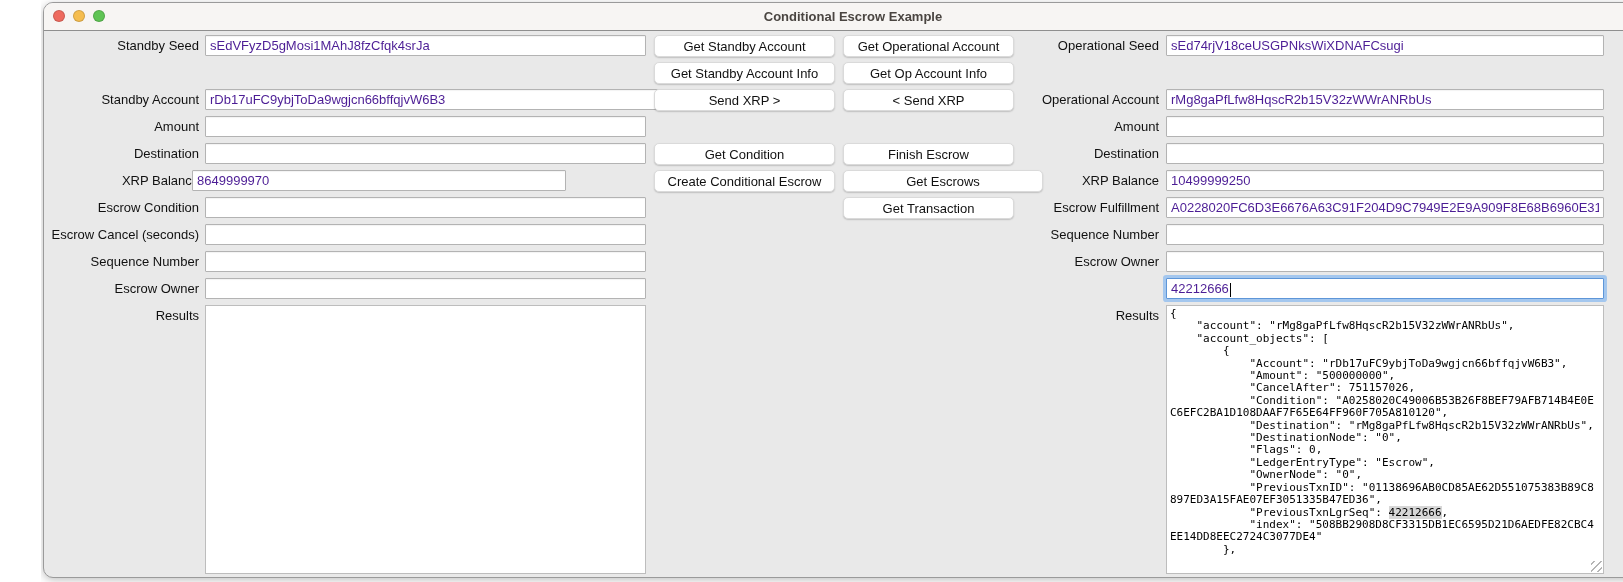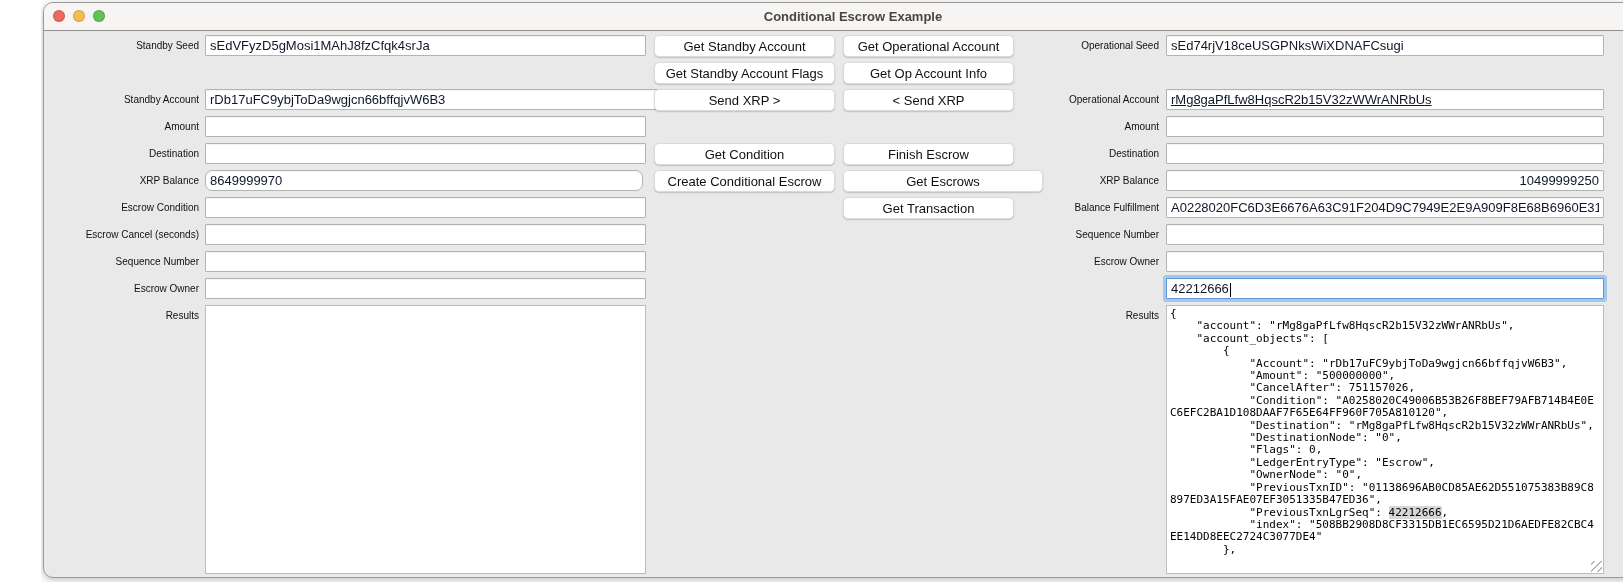--- a/index.html
+++ b/index.html
@@ -5,23 +5,23 @@
   html,body{margin:0;padding:0;background:#ffffff;font-family:"Liberation Sans",sans-serif;}
   .stage{position:relative;width:1623px;height:582px;background:#fff;overflow:hidden;margin-left:41px;}
   .window{position:absolute;left:2px;top:2px;width:1618px;height:574px;background:#e9e9e9;
           border:1px solid #9a9a9a;border-radius:10px;box-shadow:0 2px 8px rgba(0,0,0,.25);overflow:hidden;}
   .titlebar{position:absolute;left:0;top:0;right:0;height:27px;background:#f7f5f3;
             border-bottom:1px solid #8f8f8f;display:flex;align-items:center;justify-content:center;}
   .title{font-size:13px;font-weight:bold;color:#4a4541;}
   .lights{position:absolute;left:9px;top:7px;display:flex;gap:8px;}
   .light{width:12px;height:12px;border-radius:50%;border:1px solid rgba(0,0,0,.15);box-sizing:border-box;}
   .content{position:absolute;left:0;top:28px;right:0;bottom:0;}
-  .lbl{position:absolute;height:21px;line-height:21px;font-size:10px;color:#111;text-align:right;white-space:nowrap;}
+  .lbl{position:absolute;height:21px;line-height:21px;font-size:13px;color:#111;text-align:right;white-space:nowrap;}
   .tf{position:absolute;height:21px;box-sizing:border-box;background:#fff;border:1px solid #b3b3b3;
-      border-radius:1px;font-family:"Liberation Sans",sans-serif;font-size:13px;color:#0f172a;padding:0 4px;
+      border-radius:1px;font-family:"Liberation Sans",sans-serif;font-size:13px;color:#4c1d95;padding:0 4px;
       box-shadow:inset 0 1px 1px rgba(0,0,0,.05);overflow:hidden;white-space:nowrap;}
   input.tf{outline:none;}
   .tf.focused{border:1px solid #5e96d8;box-shadow:0 0 0 3px #a4c7ee;line-height:19px;}
   .caret{display:inline-block;width:1px;height:14px;background:#000;vertical-align:middle;margin-left:1px;}
   .btn{position:absolute;height:22px;box-sizing:border-box;background:#fff;border:1px solid #dadada;
        border-radius:5px;box-shadow:0 1px 1.5px rgba(0,0,0,.18);font-family:"Liberation Sans",sans-serif;
        font-size:13px;color:#111;display:flex;align-items:center;justify-content:center;padding:0;cursor:default;}
   .resultsbox{position:absolute;box-sizing:border-box;background:#fff;border:1px solid #bdbdbd;overflow:hidden;}
   .jsonpre{margin:0;padding:2px 3px;font-family:"DejaVu Sans Mono","Liberation Mono",monospace;
            font-size:11px;line-height:12.4px;color:#000;white-space:pre-wrap;word-break:break-all;}
@@ -54,55 +54,55 @@
     <div class="lbl" style="left:0;width:155px;top:166px">Escrow Condition</div>
     <div class="lbl" style="left:0;width:155px;top:193px">Escrow Cancel (seconds)</div>
     <div class="lbl" style="left:0;width:155px;top:220px">Sequence Number</div>
     <div class="lbl" style="left:0;width:155px;top:247px">Escrow Owner</div>
     <div class="lbl" style="left:0;width:155px;top:274px">Results</div>
 
     <input class="tf" style="left: 161px; top: 4px; width: 441px;" value="sEdVFyzD5gMosi1MAhJ8fzCfqk4srJa">
     <input class="tf" style="left: 161px; top: 58px; width: 507px;" value="rDb17uFC9ybjToDa9wgjcn66bffqjvW6B3">
     <input class="tf" style="left: 161px; top: 85px; width: 441px;" value="">
     <input class="tf" style="left: 161px; top: 112px; width: 441px;" value="">
-    <input class="tf" style="left: 161px; top: 139px; width: 438px; border-radius: 7px;" value="8649999970">
+    <input class="tf" style="left: 148px; top: 139px; width: 374px;" value="8649999970">
     <input class="tf" style="left: 161px; top: 166px; width: 441px;" value="">
     <input class="tf" style="left: 161px; top: 193px; width: 441px;" value="">
     <input class="tf" style="left: 161px; top: 220px; width: 441px;" value="">
     <input class="tf" style="left: 161px; top: 247px; width: 441px;" value="">
     <div class="resultsbox" style="left:161px;top:274px;width:441px;height:269px"></div>
 
     <button class="btn" style="left:610px;top:4px;width:181px">Get Standby Account</button>
-    <button class="btn" style="left:610px;top:31px;width:181px">Get Standby Account Flags</button>
+    <button class="btn" style="left:610px;top:31px;width:181px">Get Standby Account Info</button>
     <button class="btn" style="left:610px;top:58px;width:181px">Send XRP &gt;</button>
     <button class="btn" style="left:610px;top:139px;width:181px">Create Conditional Escrow</button>
     <button class="btn" style="left:610px;top:112px;width:181px">Get Condition</button>
 
     <button class="btn" style="left:799px;top:4px;width:171px">Get Operational Account</button>
     <button class="btn" style="left:799px;top:31px;width:171px">Get Op Account Info</button>
     <button class="btn" style="left:799px;top:58px;width:171px">&lt; Send XRP</button>
     <button class="btn" style="left:799px;top:112px;width:171px">Finish Escrow</button>
     <button class="btn" style="left:799px;top:139px;width:200px">Get Escrows</button>
     <button class="btn" style="left:799px;top:166px;width:171px">Get Transaction</button>
 
     <div class="lbl" style="left:880px;width:235px;top:4px">Operational Seed</div>
     <div class="lbl" style="left:880px;width:235px;top:58px">Operational Account</div>
     <div class="lbl" style="left:880px;width:235px;top:85px">Amount</div>
     <div class="lbl" style="left:880px;width:235px;top:112px">Destination</div>
     <div class="lbl" style="left:880px;width:235px;top:139px">XRP Balance</div>
-    <div class="lbl" style="left:880px;width:235px;top:166px">Balance Fulfillment</div>
+    <div class="lbl" style="left:880px;width:235px;top:166px">Escrow Fulfillment</div>
     <div class="lbl" style="left:880px;width:235px;top:193px">Sequence Number</div>
     <div class="lbl" style="left:880px;width:235px;top:220px">Escrow Owner</div>
     <div class="lbl" style="left:880px;width:235px;top:274px">Results</div>
 
     <input class="tf" style="left: 1122px; top: 4px; width: 438px;" value="sEd74rjV18ceUSGPNksWiXDNAFCsugi">
-    <input class="tf" style="left: 1122px; top: 58px; width: 438px; text-decoration: underline;" value="rMg8gaPfLfw8HqscR2b15V32zWWrANRbUs">
+    <input class="tf" style="left: 1122px; top: 58px; width: 438px;" value="rMg8gaPfLfw8HqscR2b15V32zWWrANRbUs">
     <input class="tf" style="left: 1122px; top: 85px; width: 438px;" value="">
     <input class="tf" style="left: 1122px; top: 112px; width: 438px;" value="">
-    <input class="tf" style="left: 1122px; top: 139px; width: 438px; text-align: right;" value="10499999250">
+    <input class="tf" style="left: 1122px; top: 139px; width: 438px;" value="10499999250">
     <input class="tf" style="left: 1122px; top: 166px; width: 438px;" value="A0228020FC6D3E6676A63C91F204D9C7949E2E9A909F8E68B6960E31">
     <input class="tf" style="left: 1122px; top: 193px; width: 438px;" value="">
     <input class="tf" style="left: 1122px; top: 220px; width: 438px;" value="">
 
     <div class="tf focused" style="left:1122px;top:247px;width:438px"><span>42212666</span><span class="caret"></span></div>
 
     <div class="resultsbox" style="left:1122px;top:274px;width:438px;height:269px">
       <pre class="jsonpre"><span>{
     "account": "rMg8gaPfLfw8HqscR2b15V32zWWrANRbUs",
     "account_objects": [

